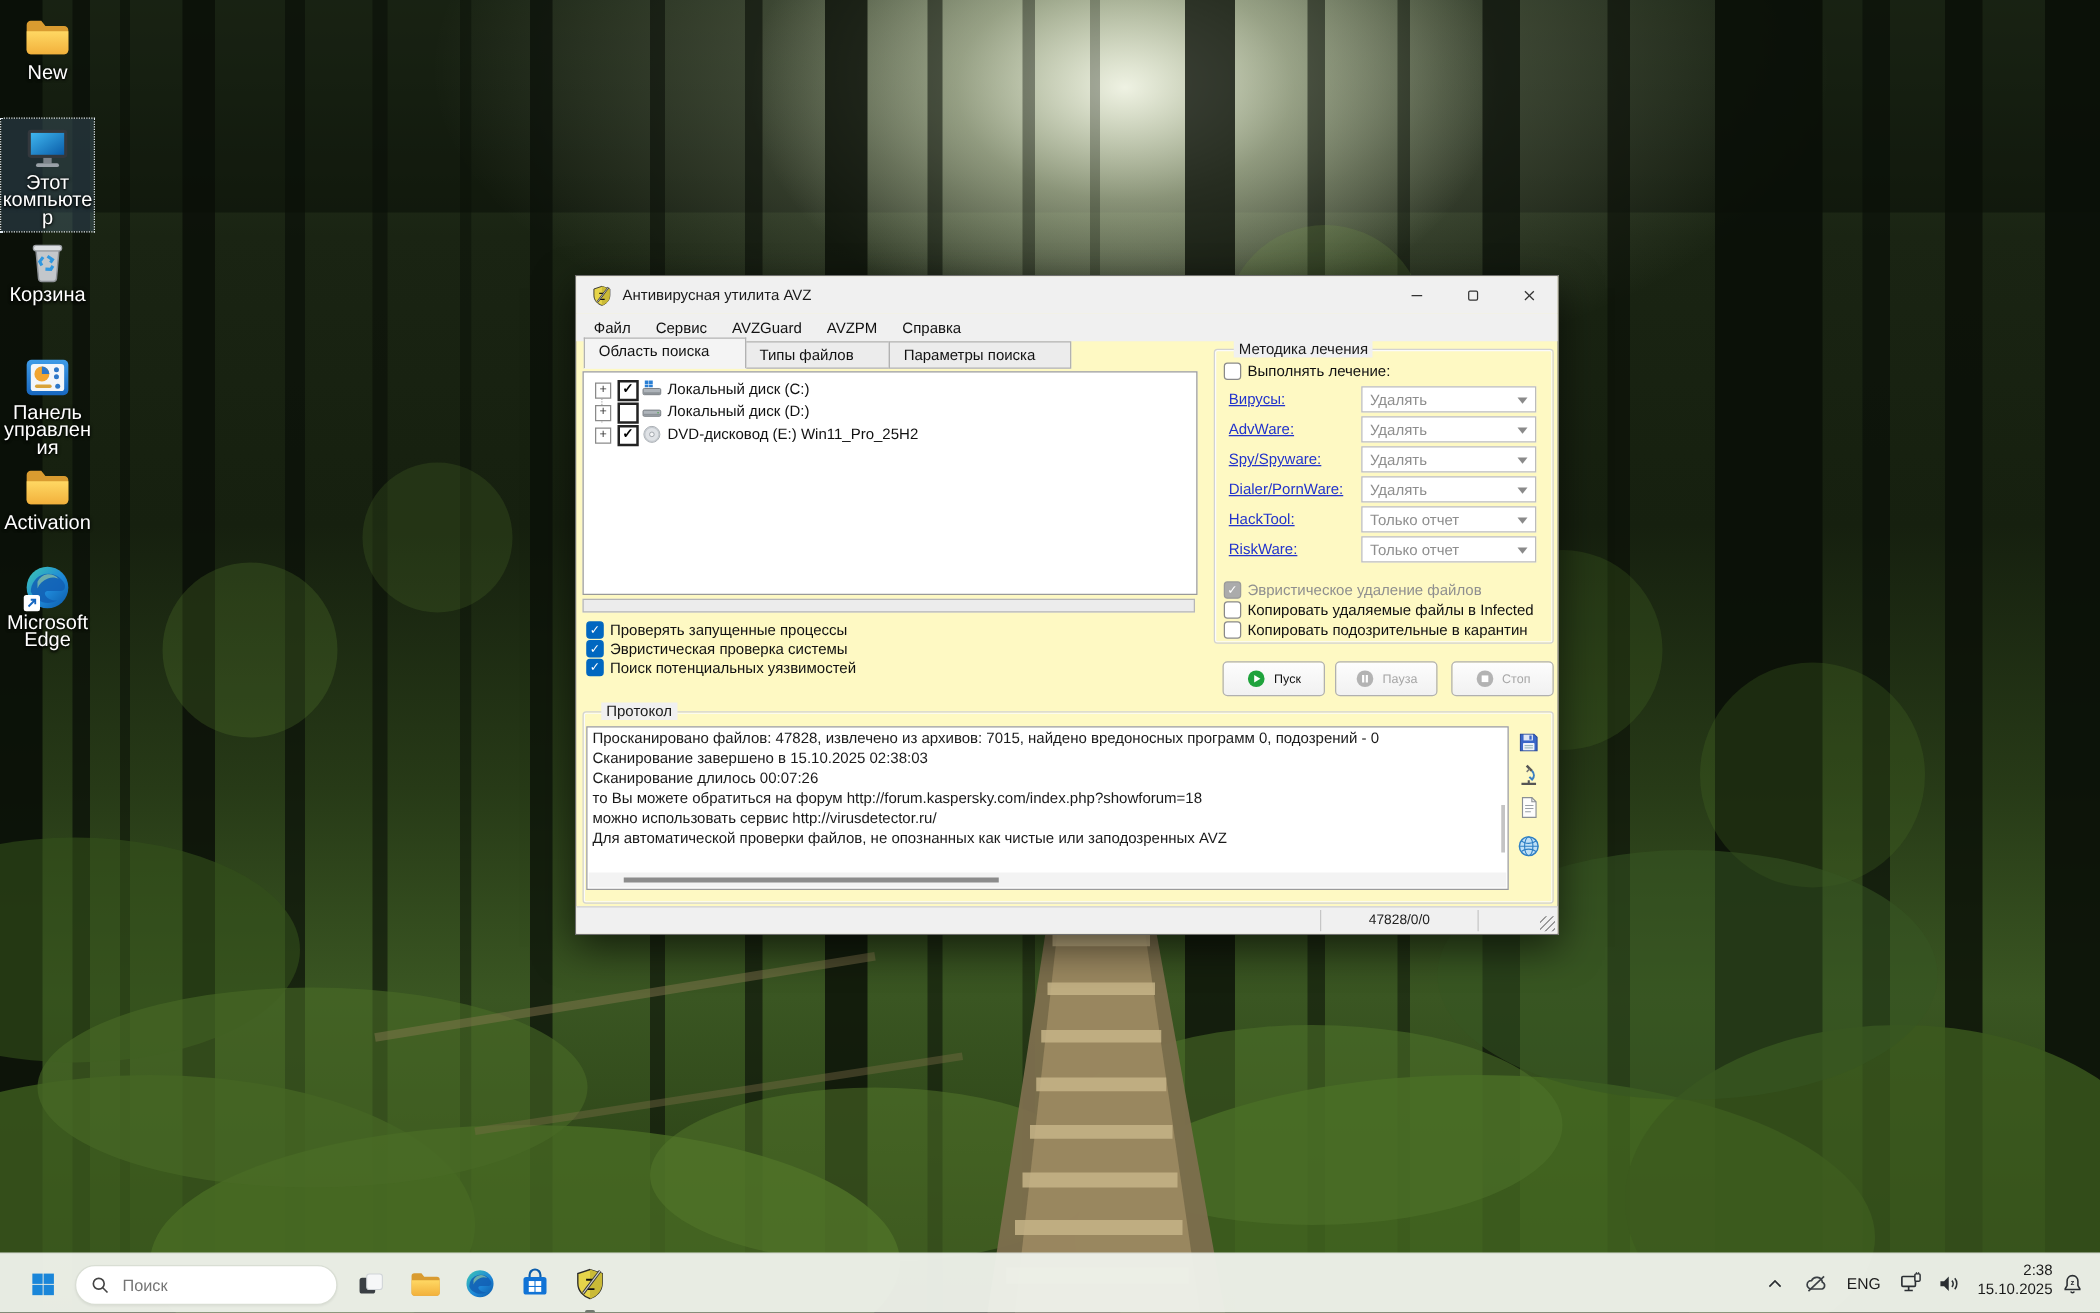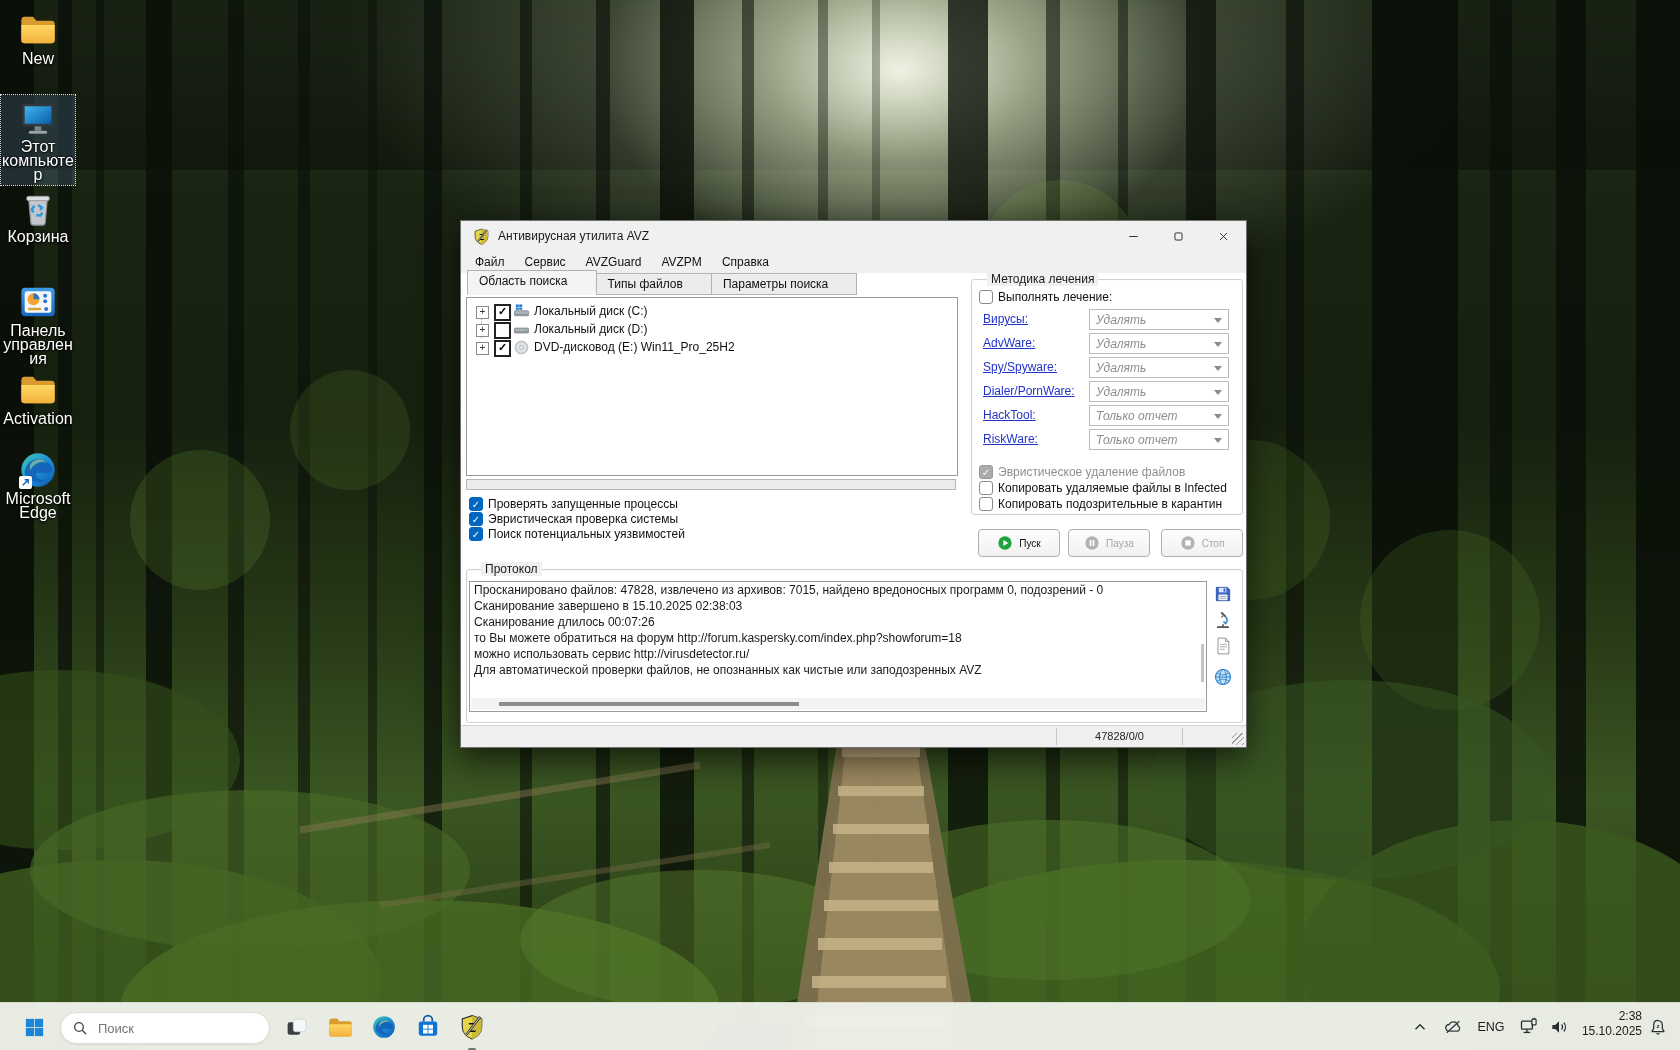--- a/index.html
+++ b/index.html
@@ -9,21 +9,21 @@
   
   #wallpaper{position:absolute;inset:0;}
   
   .dicon{position:absolute;left:1px;width:74px;text-align:center;cursor:default;}
   .dicon .dimg{width:40px;height:40px;margin:0 auto 2px auto;position:relative;}
   .dicon .dlabel{color:#fff;font-size:16px;line-height:14px;text-shadow:0 1px 2px rgba(0,0,0,.95),0 0 3px rgba(0,0,0,.8);word-wrap:break-word;}
   .dicon.selected{outline:1px dotted #dfe7ee;background:rgba(110,150,200,.22);padding-top:3px;padding-bottom:3px;}
   .shortcut-badge{position:absolute;left:1px;bottom:1px;width:13px;height:13px;background:#fff;border-radius:2px;
                   display:flex;align-items:center;justify-content:center;}
   
-  #avz{position:absolute;left:460px;top:220px;width:785px;height:526px;background:#ffffff;
+  #avz{position:absolute;left:460px;top:220px;width:785px;height:526px;background:#fef9c3;
        border:1px solid #6f6f6f;box-shadow:0 10px 30px rgba(0,0,0,.6);font-size:12px;color:#111;}
   #titlebar{position:absolute;left:0;top:0;right:0;height:30px;background:#f0f0f0;display:flex;align-items:center;}
   #titlebar .appico{margin-left:12px;width:17px;height:17px;}
   #titlebar .ttl{margin-left:8px;font-size:12px;color:#1a1a1a;}
   .winbtns{position:absolute;right:0;top:0;height:30px;display:flex;}
   .wbtn{width:45px;height:30px;display:flex;align-items:center;justify-content:center;color:#333;}
   #menubar{position:absolute;left:0;top:30px;right:0;height:22px;display:flex;align-items:center;background:#f0f0f0;}
   #menubar span{padding:2px 10px;}
   #menubar span:first-child{margin-left:4px;}
   
@@ -51,21 +51,21 @@
   .cb.off{background:#fff;border:1px solid #8a8a8a;}
   .cb.graychecked{background:#ababab;border:1px solid #9a9a9a;}
   .cbrow .cblabel{margin-left:5px;white-space:nowrap;}
   .cbrow .cblabel.dim{color:#8f8f8f;}
   
   .groupbox{position:absolute;border:1px solid #d2d2d2;border-radius:3px;box-shadow:inset 0 0 0 1px #fbfbfb;}
   .grouplabel{position:absolute;background:#f0f0f0;padding:0 4px;color:#1a1a1a;}
   .tlink{color:#2233cc;text-decoration:underline;white-space:nowrap;}
   .combo{position:absolute;width:140px;height:21px;background:#fff;border:1px solid #bcbcbc;box-sizing:border-box;
          display:flex;align-items:center;color:#8e8e8e;}
-  .combo .ctext{margin-left:6px;white-space:nowrap;font-style:italic;}
+  .combo .ctext{margin-left:6px;white-space:nowrap;}
   .combo .carrow{position:absolute;right:6px;top:8px;width:0;height:0;border-left:4px solid transparent;
                  border-right:4px solid transparent;border-top:5px solid #8a8a8a;}
   
   .abtn{position:absolute;top:308px;width:80px;height:26px;border:1px solid #b0b0b0;border-radius:4px;
         background:linear-gradient(#fdfdfd,#f1f1f1);display:flex;align-items:center;justify-content:center;font-size:10px;}
   .abtn svg{margin-right:6px;}
   .abtn.disabled{color:#a6a6a6;}
   
   #logbox{position:absolute;left:8px;top:360px;width:738px;height:131px;background:#fff;border:1px solid #9a9a9a;box-sizing:border-box;overflow:hidden;}
   .logline{margin:0 0 0 4px;height:16px;line-height:16px;white-space:nowrap;color:#1a1a1a;}

